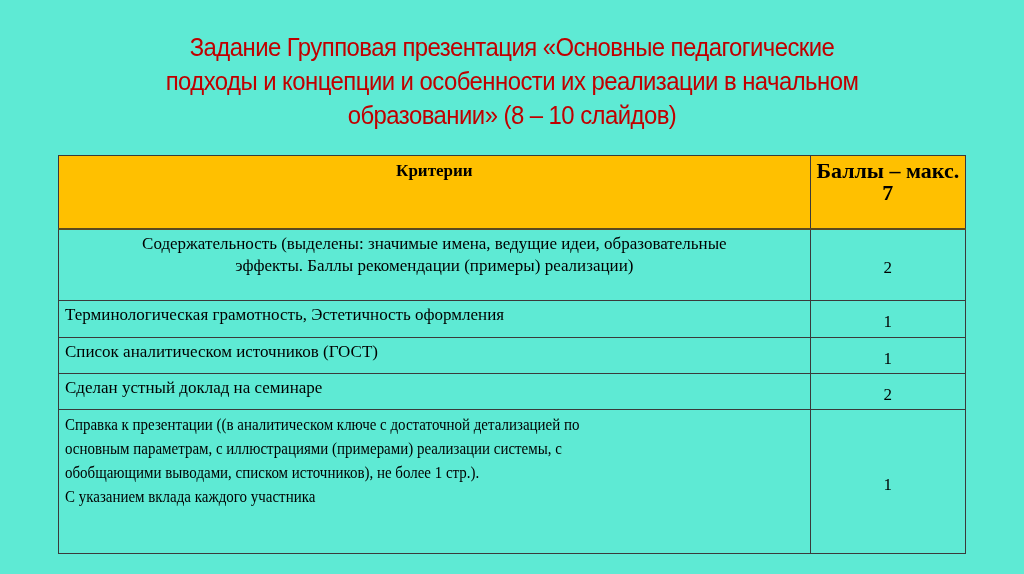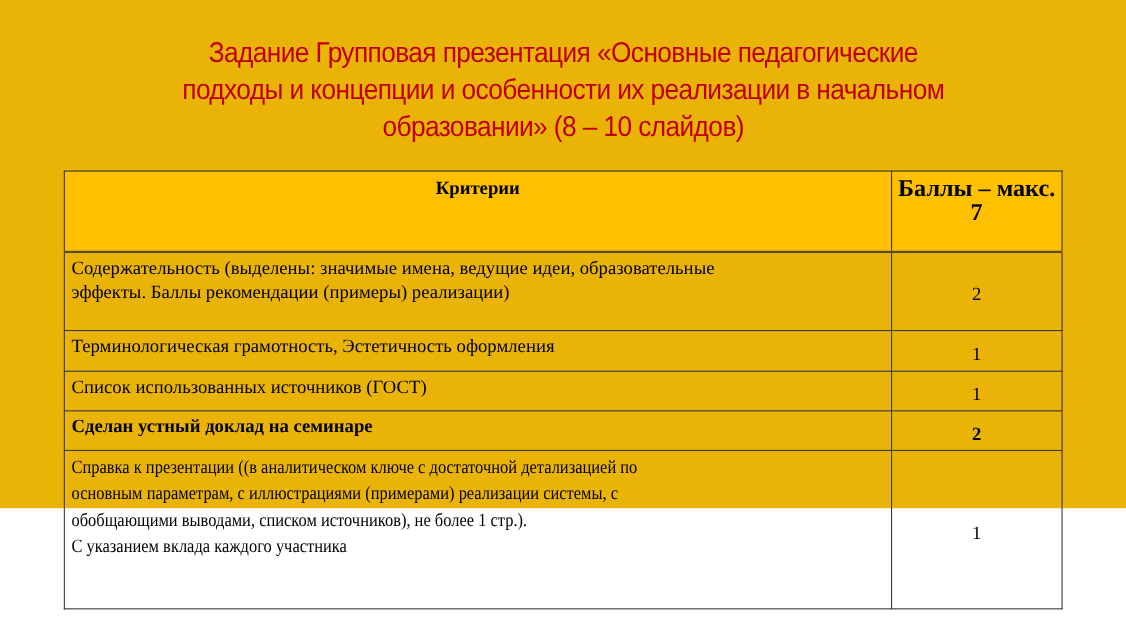--- a/index.html
+++ b/index.html
@@ -6,22 +6,22 @@
       margin: 0;
       padding: 0;
       width: 1024px;
       height: 574px;
       background: #ffffff;
       overflow: hidden;
     }
     .slide {
       position: relative;
       width: 1024px;
-      height: 462px;
-      background: #eab308;
+      height: 574px;
+      background: #5eead4;
     }
     .title {
       position: absolute;
       left: 60px;
       top: 30px;
       width: 904px;
       text-align: center;
       color: #c00000;
       font-family: "Liberation Sans", sans-serif;
       font-size: 26px;
@@ -66,24 +66,24 @@
       vertical-align: middle;
       padding: 6px 0 0 0;
     }
     .condensed-text {
       display: inline-block;
       transform: scaleX(0.88);
       transform-origin: left top;
       white-space: nowrap;
       line-height: 24px;
     }
-    .row-content td { height: 64px; }
+    .row-content td { height: 64px; text-align: center; }
     .row-terms td { height: 30px; }
     .row-sources td { height: 29px; }
-    .row-report td { height: 29px; font-weight: bold; }
+    .row-report td { height: 29px; }
     .row-ref td { height: 137px; }
     .line { display: block; }
   </style>
 </head>
 <body>
 
 <div class="slide">
   <div class="title">
     <span>Задание Групповая презентация «Основные педагогические</span>
     <span>подходы и концепции и особенности их реализации в начальном</span>
@@ -109,21 +109,21 @@
         <td class="score">2</td>
       </tr>
       <tr class="row-terms">
         <td class="crit">
           <span class="line">Терминологическая грамотность, Эстетичность оформления</span>
         </td>
         <td class="score">1</td>
       </tr>
       <tr class="row-sources">
         <td class="crit">
-          <span class="line">Список использованных источников (ГОСТ)</span>
+          <span class="line">Список аналитическом источников (ГОСТ)</span>
         </td>
         <td class="score">1</td>
       </tr>
       <tr class="row-report">
         <td class="crit">
           <span class="line">Сделан устный доклад на семинаре</span>
         </td>
         <td class="score">2</td>
       </tr>
       <tr class="row-ref">

